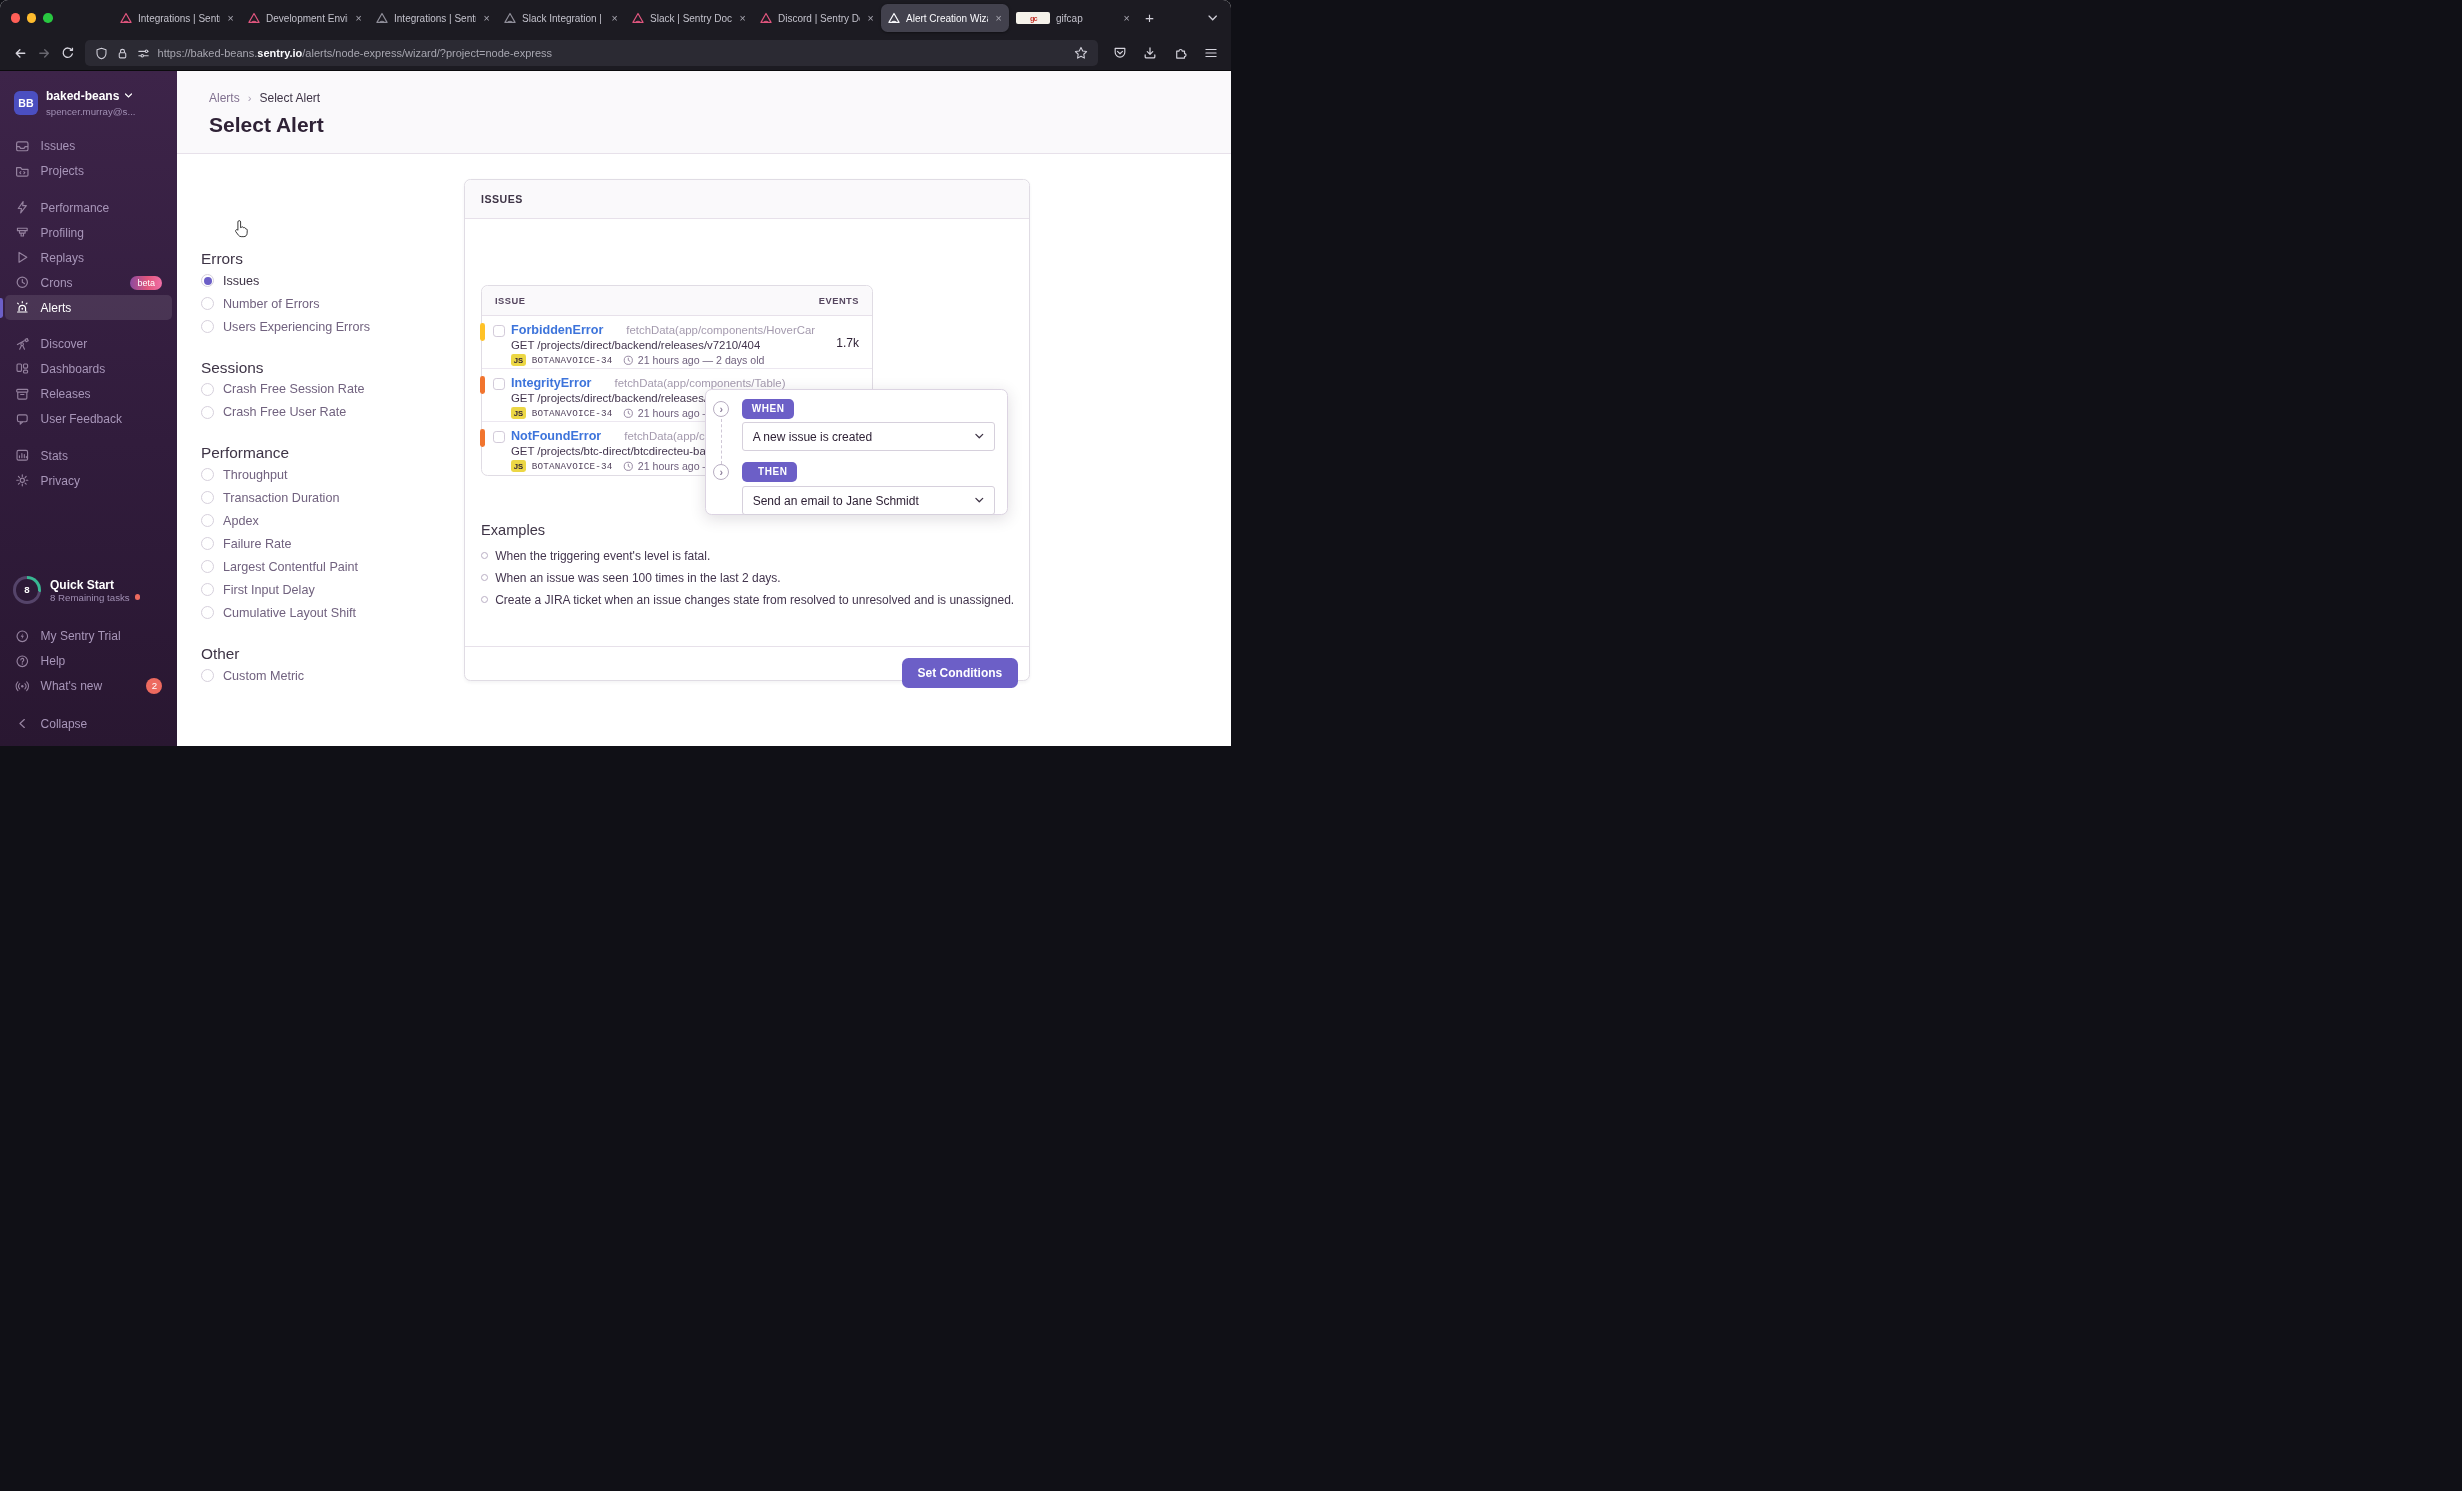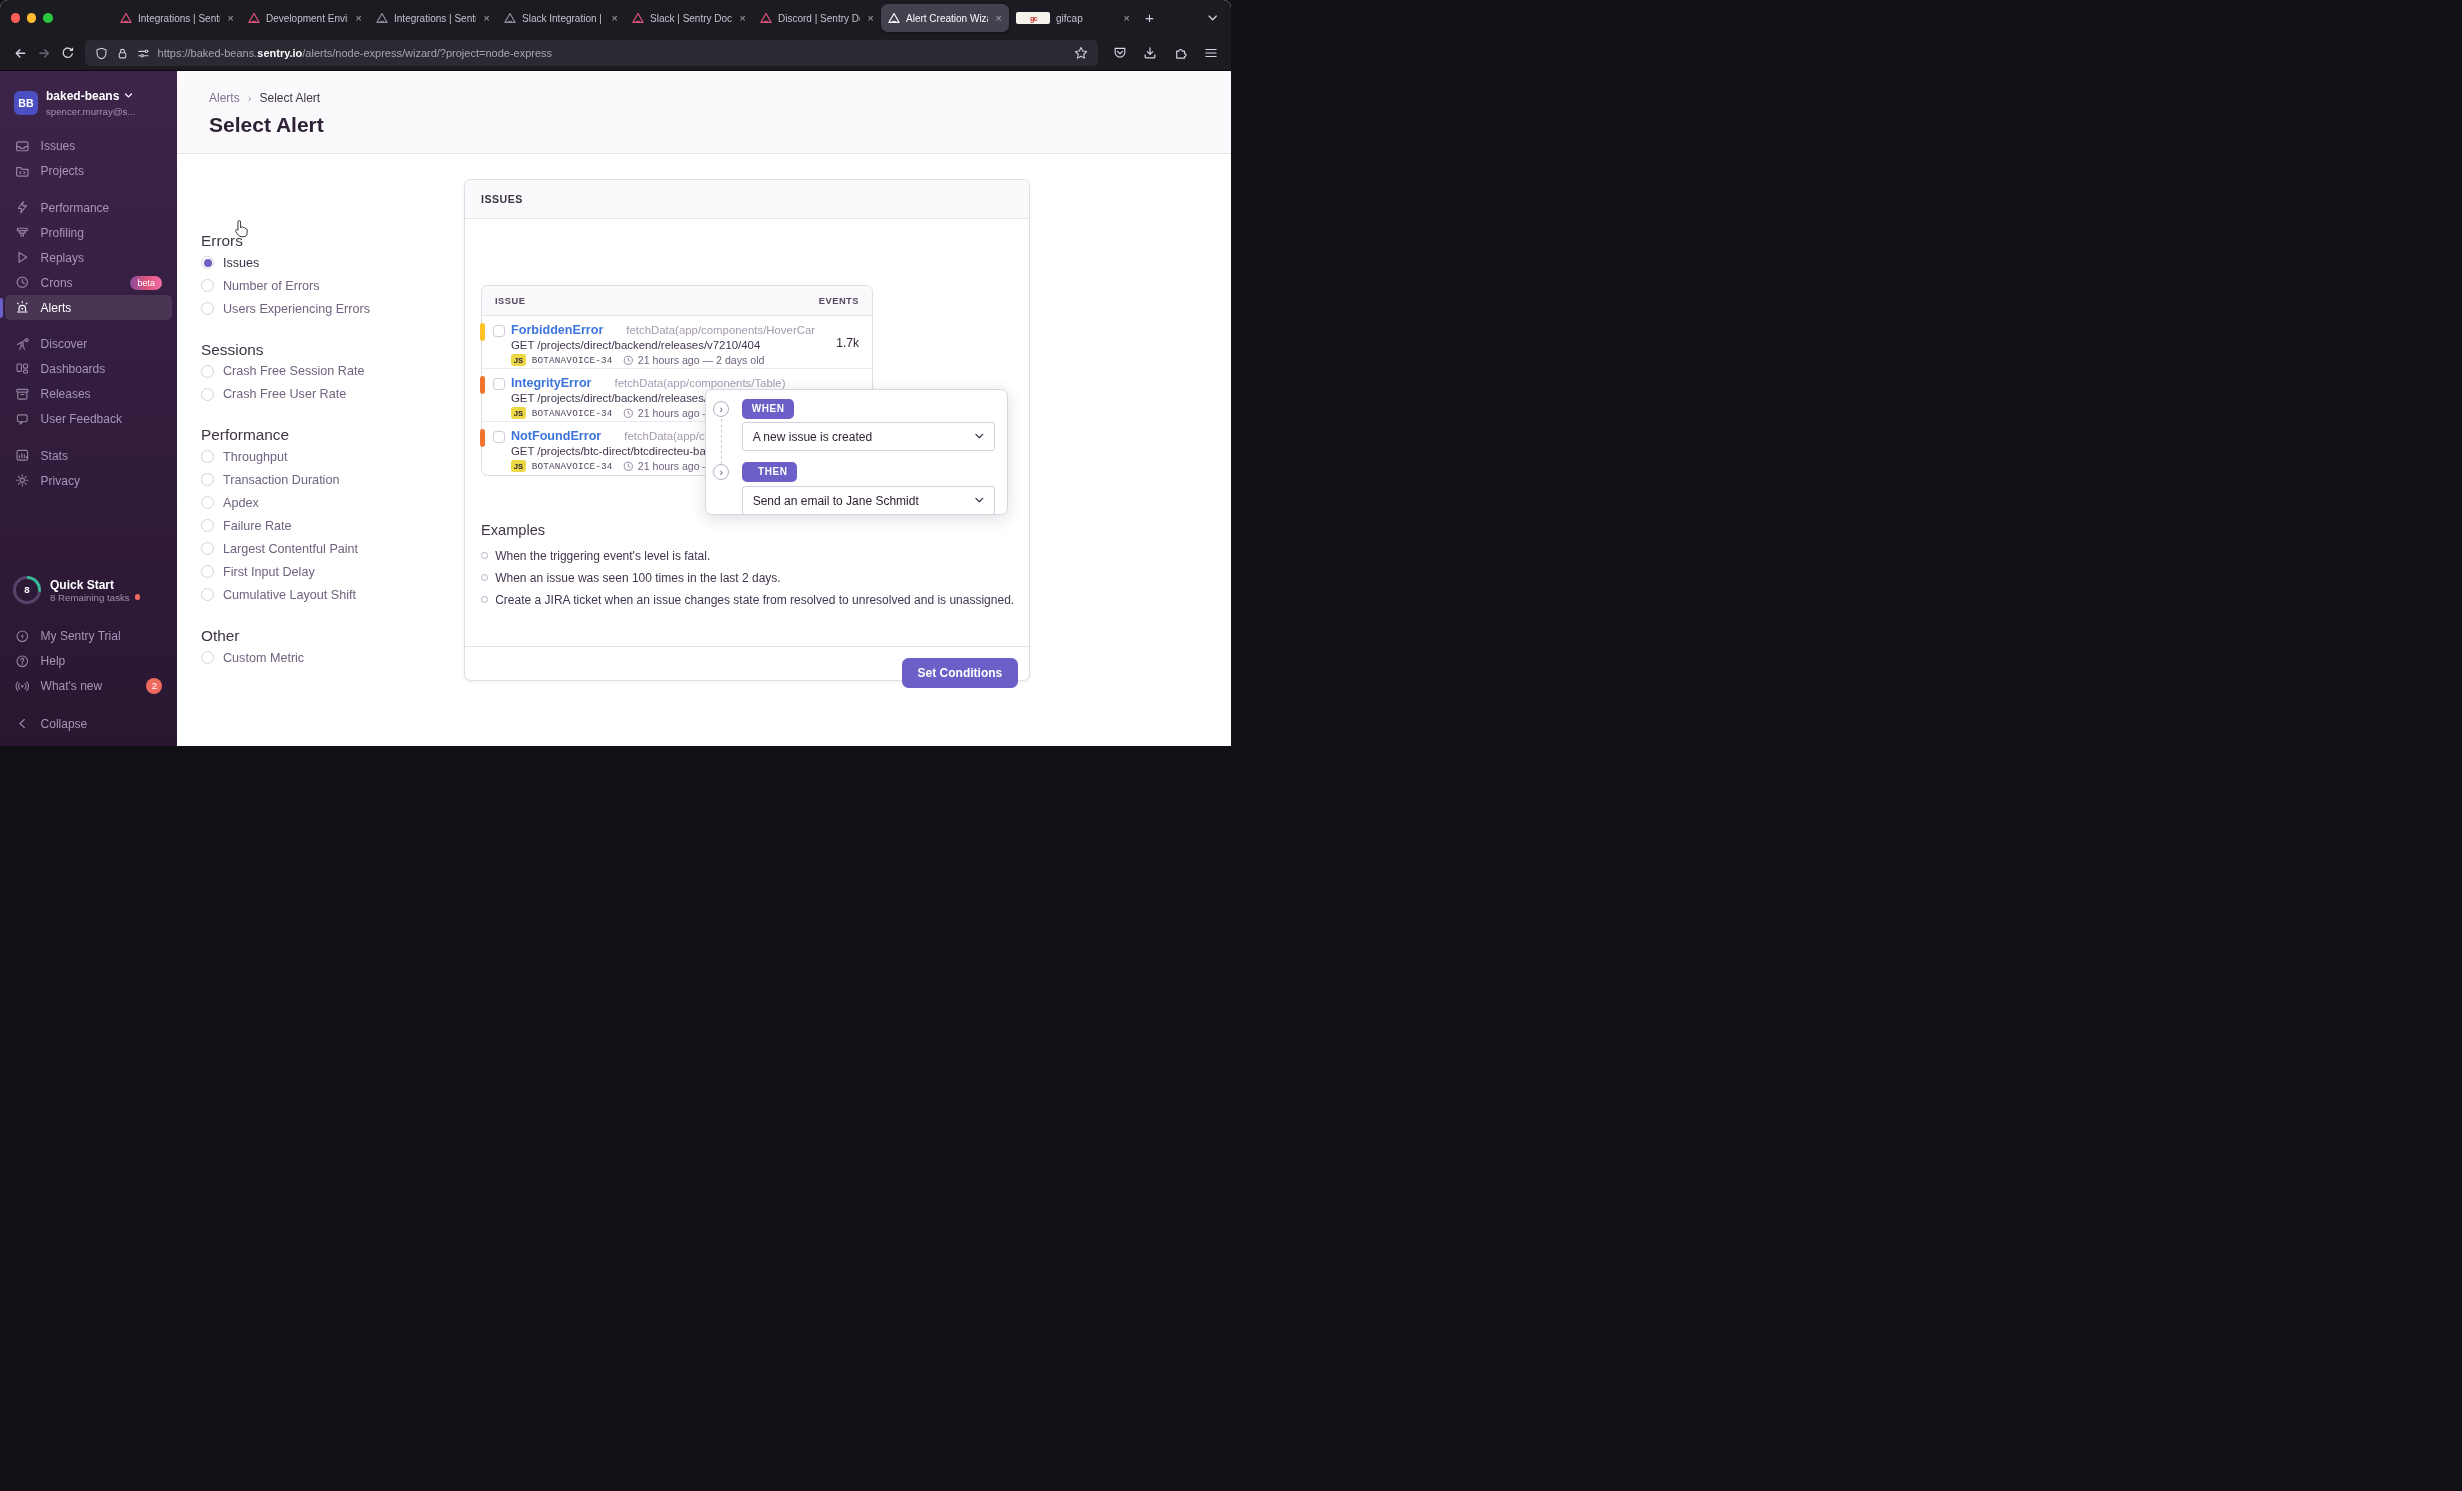--- a/index.html
+++ b/index.html
@@ -75,21 +75,21 @@
   
   .main{flex:1;position:relative;background:#fff;min-width:0;}
   .page-head{position:absolute;top:0;left:0;right:0;height:83px;background:#faf9fb;border-bottom:0.8px solid #e7e1ea;}
   .crumbs{position:absolute;top:20px;left:32px;font-size:12px;color:#80708f;display:flex;gap:8px;align-items:center;}
   .crumbs .sep{color:#aba1b5;font-size:11.4px;}
   .crumbs .here{color:#3e3446;}
   .crumb-link{color:#80708f;}
   .page-title{position:absolute;top:42px;left:32px;font-size:21px;font-weight:700;color:#2f2236;}
 
   
-  .options{position:absolute;left:24px;top:159px;width:252px;}
+  .options{position:absolute;left:24px;top:177px;width:252px;}
   .opt-h{font-size:15.4px;color:#3e3446;font-weight:500;line-height:21px;margin:18.7px 0 0;}
   .opt-h:first-child{margin-top:0;}
   .opt-item{height:23px;display:flex;align-items:center;gap:9px;font-size:12.6px;color:#71627f;}
   .opt-item.sel{color:#3e3446;}
   .radio{width:13px;height:13px;border-radius:50%;border:0.8px solid #d6d0dc;background:#fff;flex:none;
     display:flex;align-items:center;justify-content:center;}
   .radio.on::after{content:"";width:8px;height:8px;border-radius:50%;background:#6C5FC7;}
 
   
   .panel{position:absolute;left:287px;top:108px;width:566px;height:502px;background:#fff;

